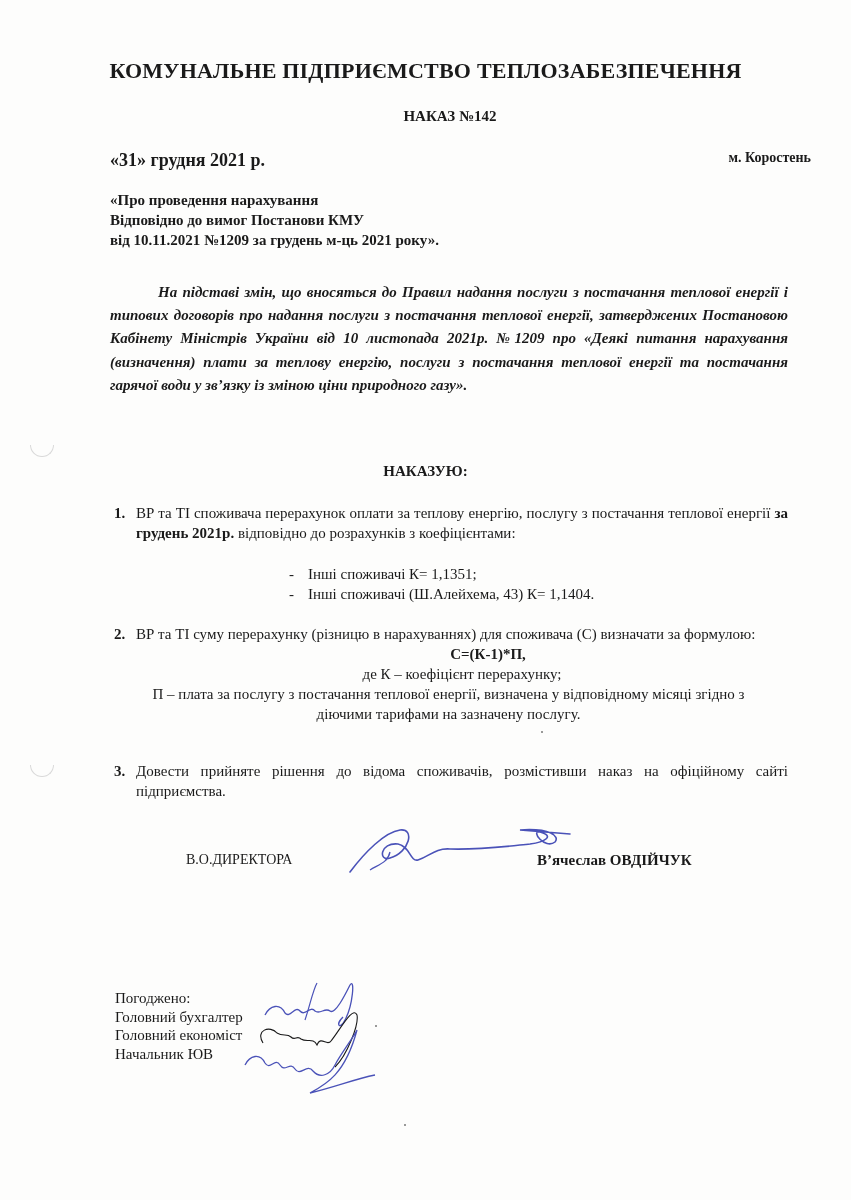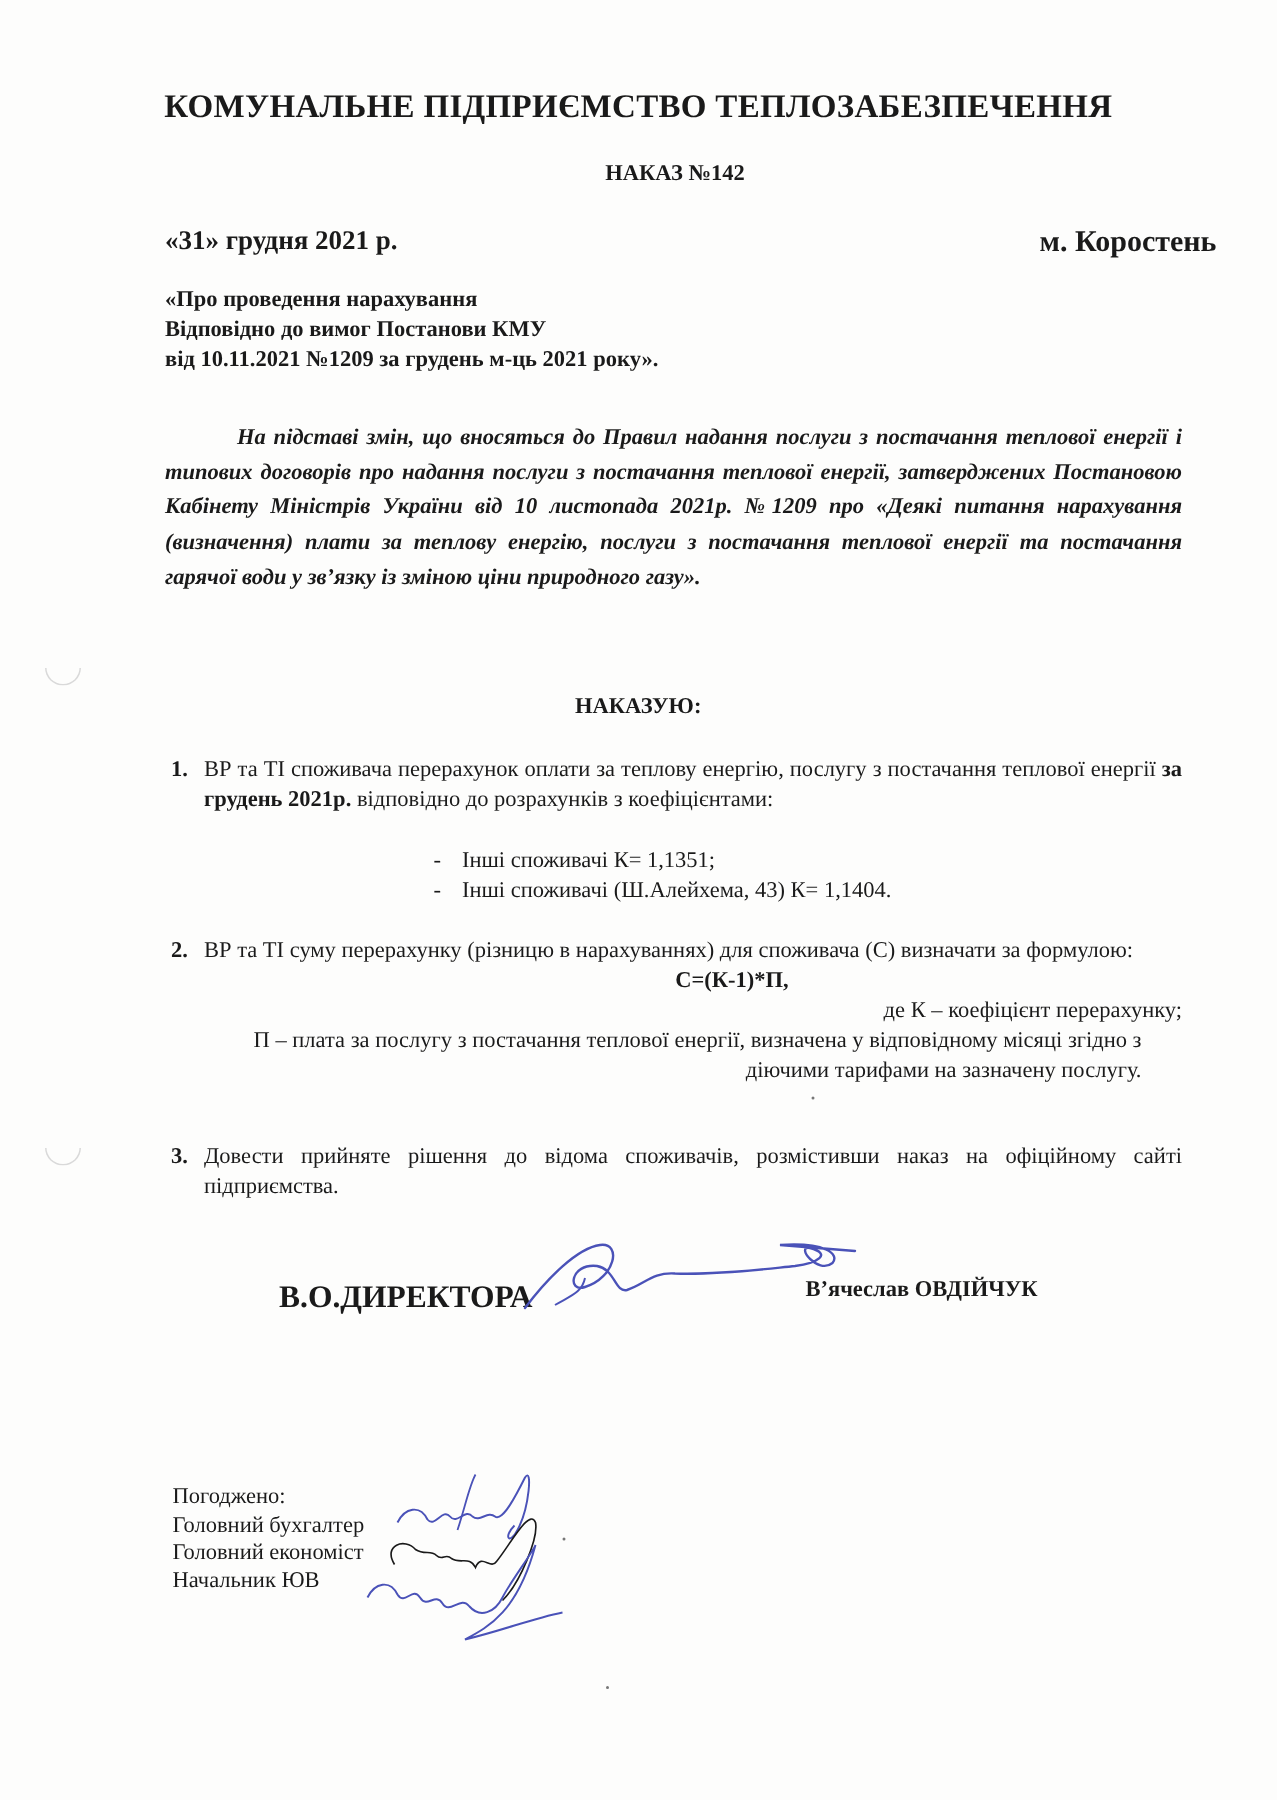--- a/index.html
+++ b/index.html
@@ -19,21 +19,21 @@
     }
     .org-title {
       left: 0; width: 851px; top: 58px; text-align: center;
       font-weight: bold; font-size: 22px; letter-spacing: 0.2px;
     }
     .order-no {
       left: 0; width: 900px; top: 108px; text-align: center;
       font-weight: bold; font-size: 15px;
     }
     .date { left: 110px; top: 150px; font-weight: bold; font-size: 18px; }
-    .city { right: 40px; top: 150px; font-weight: bold; font-size: 20px; }
+    .city { right: 40px; top: 150px; font-weight: bold; font-size: 14px; }
     .subject {
       left: 110px; top: 190px; font-weight: bold; font-size: 15px; line-height: 20px;
     }
     .preamble {
       left: 110px; width: 678px; top: 281px;
       font-weight: bold; font-style: italic; font-size: 15px; line-height: 23.2px;
       text-align: justify; text-indent: 48px;
     }
     .nakazuyu {
       left: 0; width: 851px; top: 463px; text-align: center;
@@ -46,21 +46,21 @@
     .item .num {
       position: absolute; left: -22px; top: 0; font-weight: bold;
     }
     .item1 { top: 503px; }
     .item2 { top: 624px; }
     .item3 { top: 761px; }
     .sublist { left: 289px; top: 564px; font-size: 15px; line-height: 20px; }
     .sublist .li { position: relative; padding-left: 19px; }
     .sublist .li .dash { position: absolute; left: 0; top: 0; }
     .formula { display: block; text-align: center; font-weight: bold; margin-left: 52px; }
-    .director-title { left: 186px; top: 852px; font-weight: bold; font-size: 21px; }
+    .director-title { left: 186px; top: 852px; font-weight: normal; font-size: 14px; }
     .director-name { left: 537px; top: 852px; font-weight: bold; font-size: 15px; }
     .approvals { left: 115px; top: 989px; font-size: 15px; line-height: 18.5px; }
     .stray-dot { width: 2px; height: 2px; background: #777; border-radius: 50%; }
   </style>
 </head>
 <body>
 
 <div class="punch" style="top:445px;"></div>
 <div class="punch" style="top:765px;"></div>
 
@@ -91,22 +91,22 @@
   <div class="li">
     <span class="dash">-</span>
     <span>Інші споживачі (Ш.Алейхема, 43) К= 1,1404.</span>
   </div>
 </div>
 
 <div class="abs item item2">
   <span class="num">2.</span>
   <div>ВР та ТІ суму перерахунку (різницю в нарахуваннях) для споживача (С) визначати за формулою:</div>
   <span class="formula">С=(К-1)*П,</span>
-  <div style="text-align:right;">де К – коефіцієнт перерахунку;</div>
-  <div style="text-align:right; width:625px;font-family:Liberation Serif, serif;">П – плата за послугу з постачання теплової енергії, визначена у відповідному місяці згідно з діючими тарифами на зазначену послугу.</div>
+  <div style="text-align:center;">де К – коефіцієнт перерахунку;</div>
+  <div style="text-align:center; width:625px;font-family:Liberation Serif, serif;">П – плата за послугу з постачання теплової енергії, визначена у відповідному місяці згідно з діючими тарифами на зазначену послугу.</div>
 </div>
 <div class="abs stray-dot" style="left:541px; top:731px;"></div>
 
 <div class="abs item item3">
   <span class="num">3.</span>
   <span>Довести прийняте рішення до відома споживачів, розмістивши наказ на офіційному сайті підприємства.</span>
 </div>
 
 <div class="abs director-title">В.О.ДИРЕКТОРА</div>
 <svg class="abs" style="left:340px; top:822px;" width="240" height="62" viewBox="0 0 240 62">

